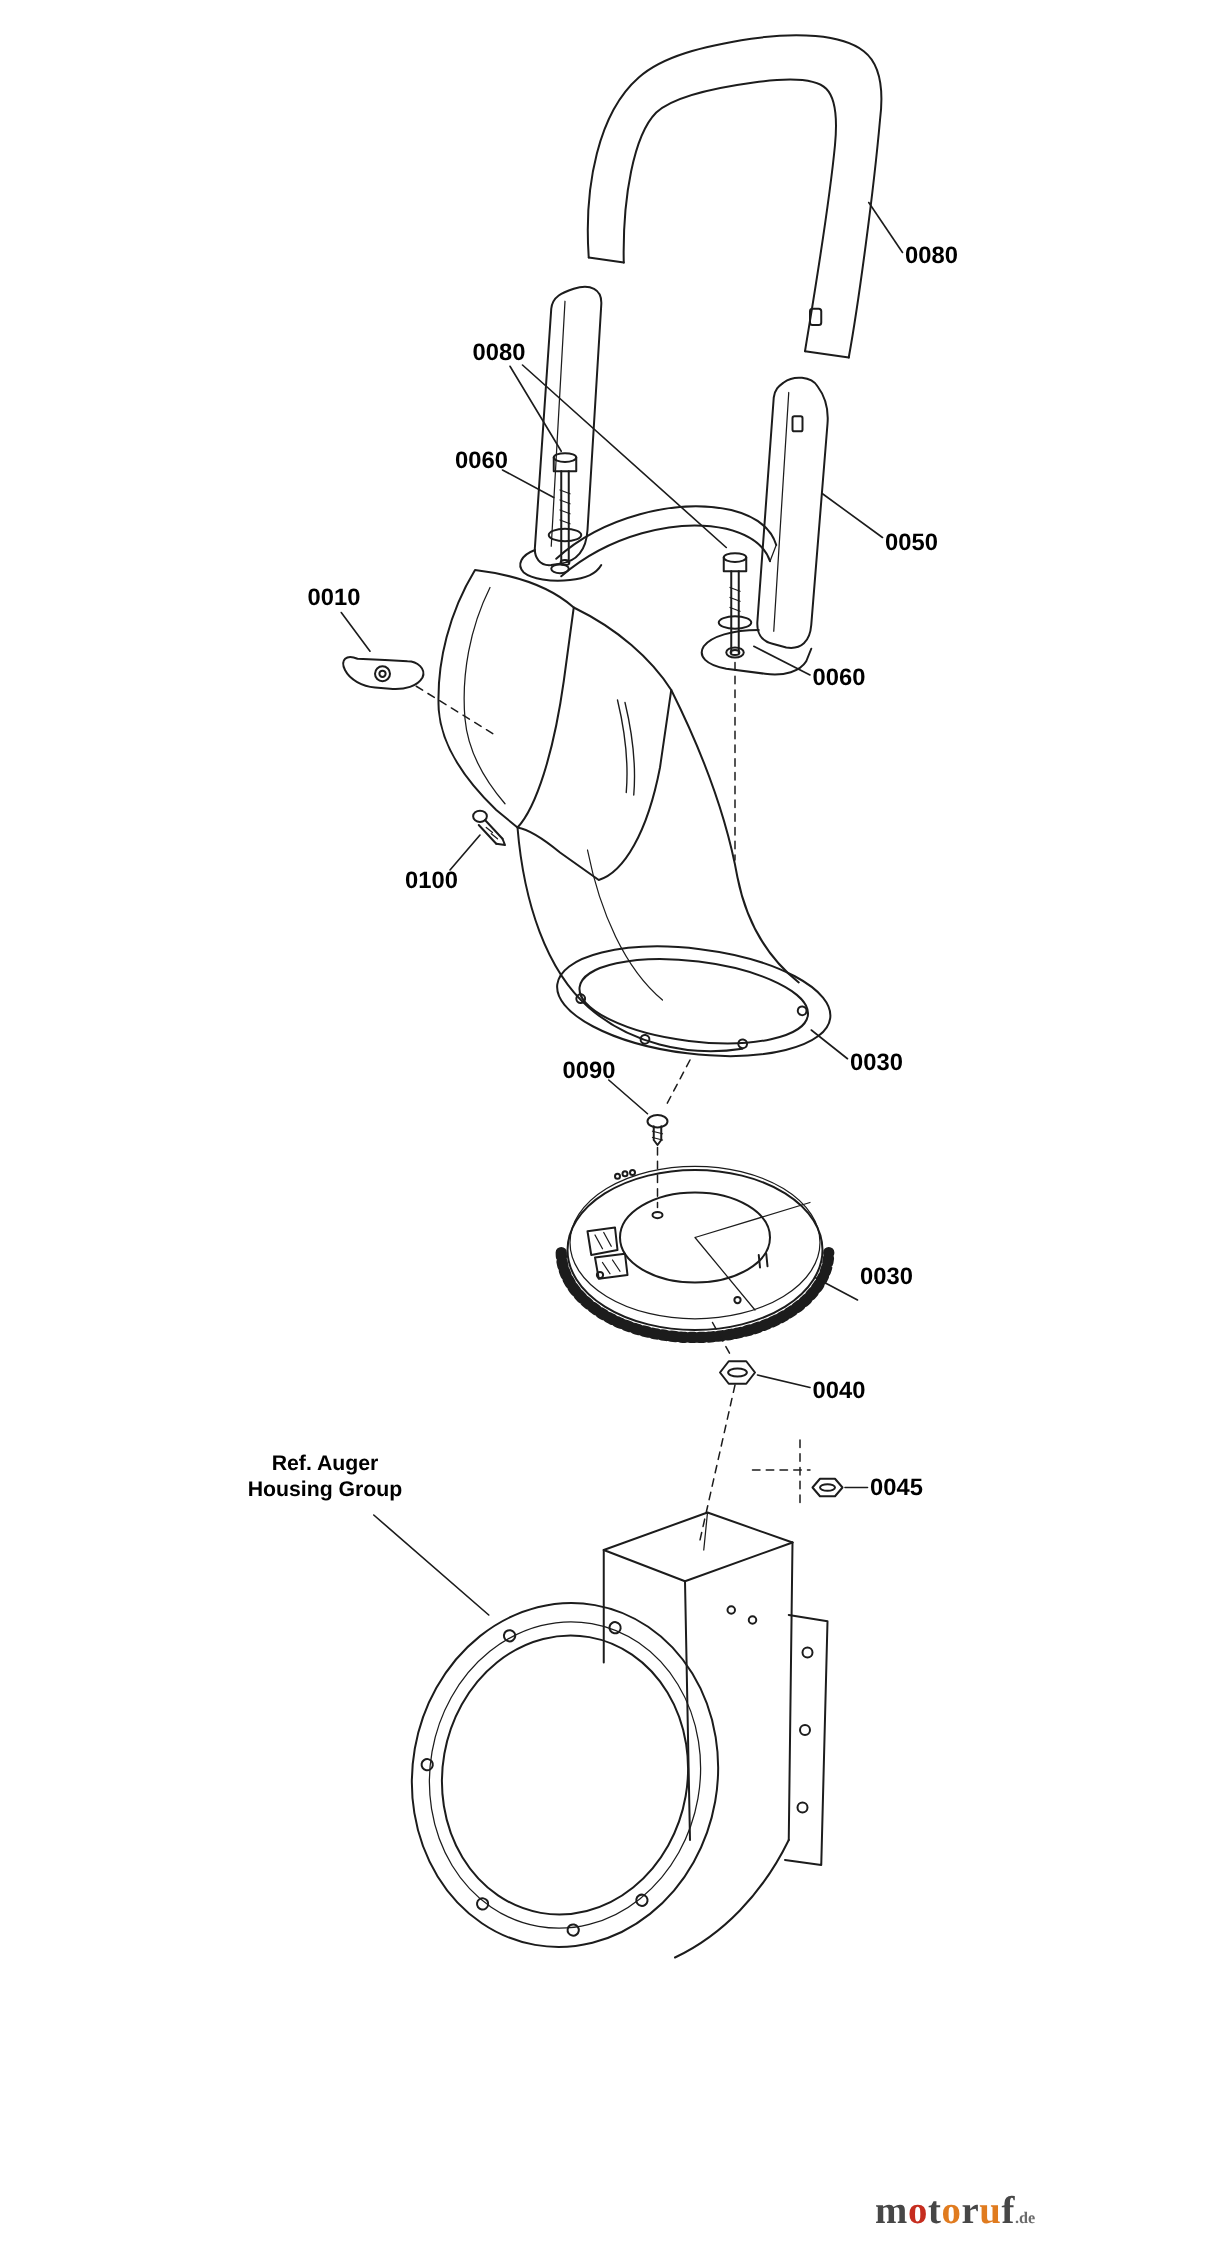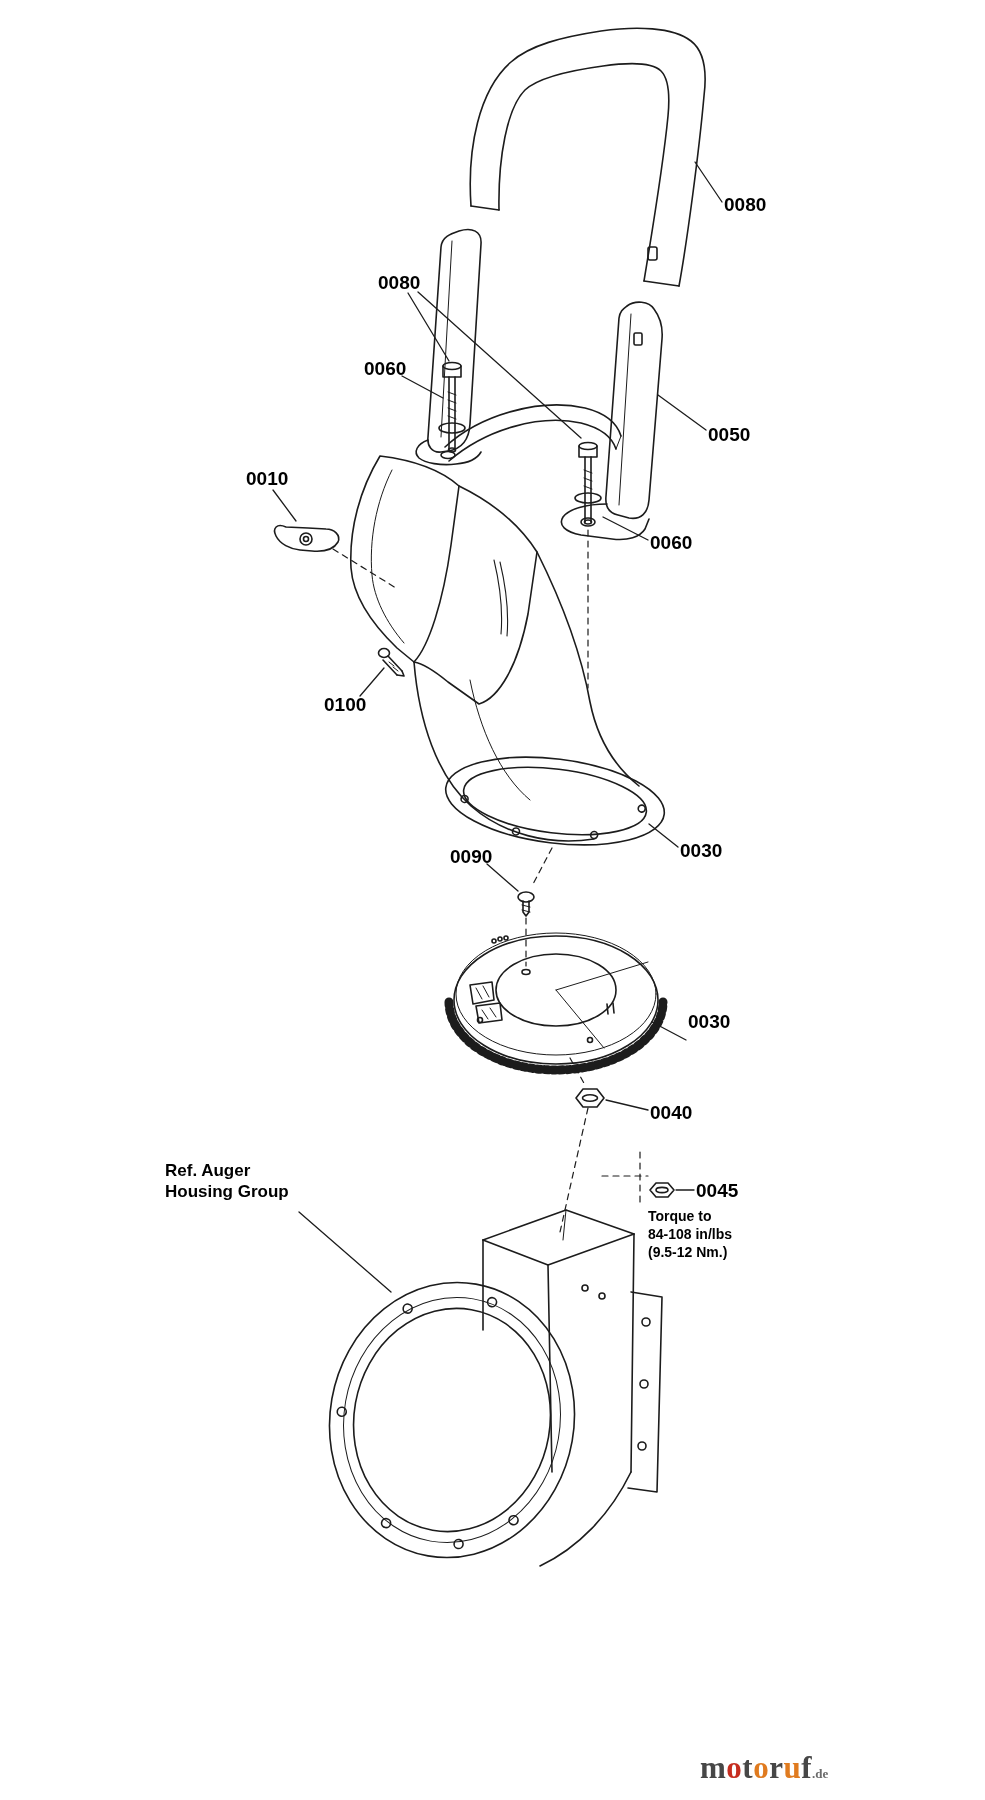--- a/index.html
+++ b/index.html
@@ -4,21 +4,21 @@
 <style>
   * { margin:0; padding:0; box-sizing:border-box; }
   html,body { background:#ffffff; }
   body { width:985px; height:1800px; font-family:"Liberation Sans", sans-serif; }
   .canvas { position:relative; width:985px; height:1800px; background:#ffffff; overflow:hidden;text-decoration:underline; }
   .artwork { position:absolute; left:0; top:0; }
   .lbl {
     position:absolute; font-family:"Liberation Sans", sans-serif;
     font-weight:bold; font-size:19px; color:#000; white-space:nowrap;
   }
-  .note { position:absolute; font-weight:bold; color:#000; text-align:left; }
+  .note { position:absolute; font-weight:bold; color:#000; text-align:center; }
   .ref-note { font-size:17px; line-height:21px; width:190px; }
   .torque-note { font-size:14px; line-height:18px; width:160px; }
   .watermark {
     position:absolute; font-family:"Liberation Serif", serif;
     font-weight:bold; font-size:31px; letter-spacing:0.5px; white-space:nowrap;
   }
   .watermark .wm-suffix { font-size:13px; color:#6b6b6b; letter-spacing:0; }
 </style>
 </head>
 <body>
@@ -206,23 +206,18 @@
   <div class="lbl" style="left:450px; top:846px">0090</div>
   <div class="lbl" style="left:688px; top:1011px">0030</div>
   <div class="lbl" style="left:650px; top:1102px">0040</div>
   <div class="lbl" style="left:696px; top:1180px">0045</div>
 
   <div class="note ref-note" style="left:165px; top:1160px">
     <div>Ref. Auger</div>
     <div>Housing Group</div>
   </div>
 
-  <div class="note torque-note" style="left:648px; top:1207px">
-    <div>Torque to</div>
-    <div>84-108 in/lbs</div>
-    <div>(9.5-12 Nm.)</div>
-  </div>
 
   <div class="watermark" style="left:700px; top:1750px">
     <span style="color: rgb(71, 71, 71);">m</span><span style="color: rgb(198, 45, 31);">o</span><span style="color: rgb(71, 71, 71);">t</span><span style="color: rgb(224, 123, 31);">o</span><span style="color: rgb(71, 71, 71);">r</span><span style="color: rgb(224, 123, 31);">u</span><span style="color: rgb(71, 71, 71);">f</span><span class="wm-suffix">.de</span>
   </div>
 
 </div>
 
 </body></html>

